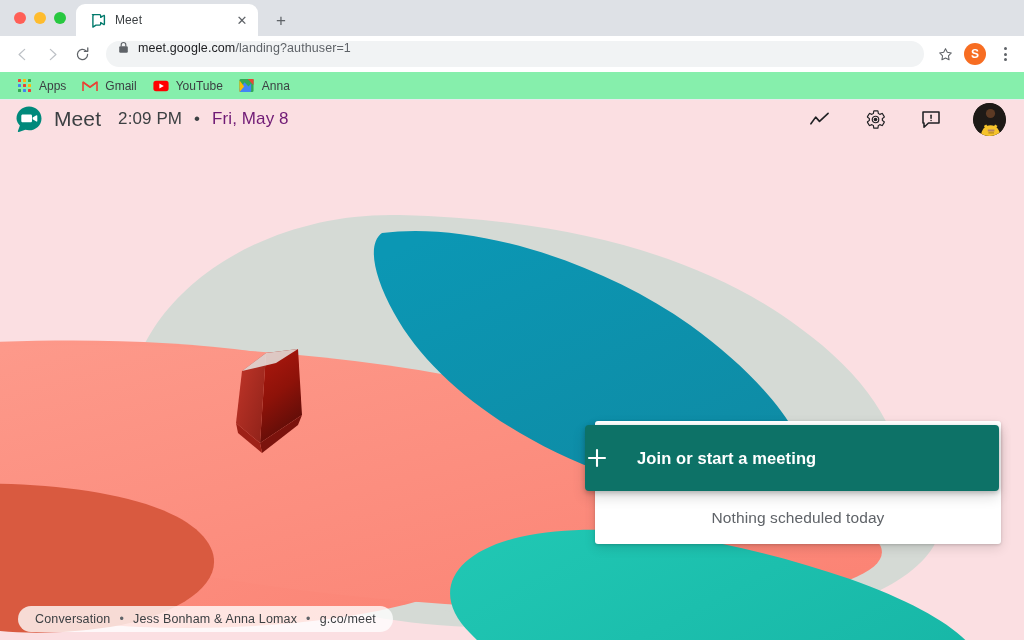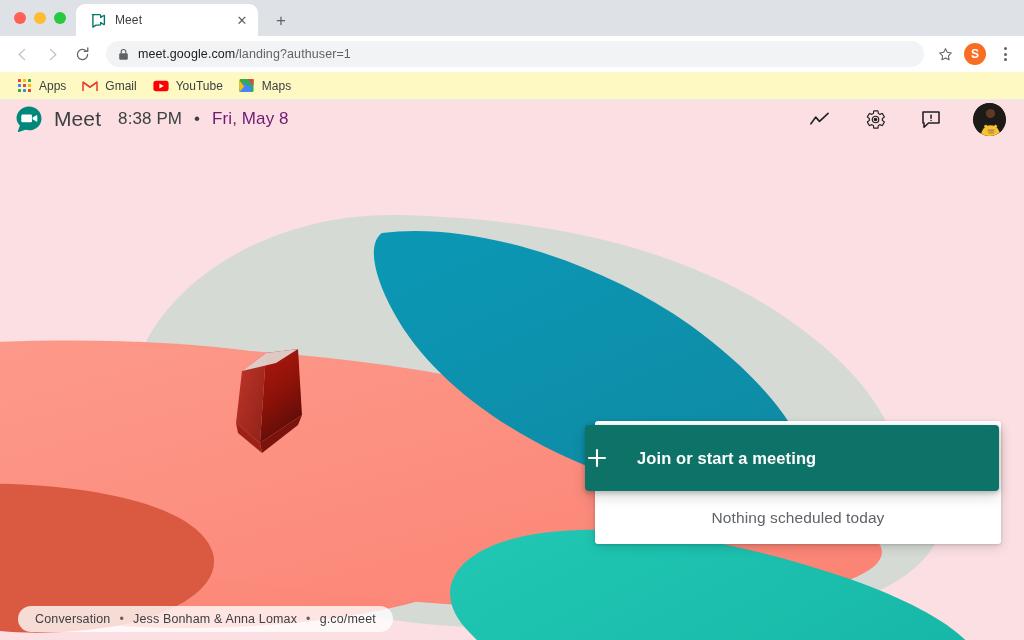--- a/index.html
+++ b/index.html
@@ -112,21 +112,21 @@
   }
   .nav-btn.disabled { color: #bdc1c6; }
 
   .omnibox {
     flex: 1;
     height: 26px;
     margin: 0 6px 0 8px;
     background: #f1f3f4;
     border-radius: 13px;
     display: flex;
-    align-items: center;
+    align-items: flex-start;
     padding: 0 12px;
     gap: 9px;
   }
   .lock-icon { width: 11px; height: 13px; flex: 0 0 11px; display:flex; align-items:center;}
   .url-text {
     font-size: 12.5px;
     color: #202124;
     white-space: nowrap;
     letter-spacing: .1px;
   }
@@ -155,21 +155,21 @@
     flex: 0 0 22px;
   }
   .menu-dot { width: 3px; height: 3px; border-radius: 50%; background: #5f6368; }
 
   .bookmarks {
     height: 28px;
     display: flex;
     align-items: center;
     gap: 0px;
     padding: 0 8px;
-    background: #fef9c3;
+    background: #86efac;
     border-bottom: 1px solid #e8eaed;
   }
   .bm {
     display: flex;
     align-items: center;
     gap: 7px;
     padding: 3px 8px;
     border-radius: 4px;
     font-size: 12px;
     color: #3c4043;
@@ -441,21 +441,21 @@
 
       <div class="bm">
         <span class="bm-ico">
           <svg width="15" height="15" viewBox="0 0 16 16">
             <rect x="0.5" y="1" width="15" height="14" rx="1.5" fill="#34a853"></rect>
             <path d="M0.5 11.5L6 4.5l4 4.5 3-3.2V13.5a1.5 1.5 0 0 1-1.5 1.5H2a1.5 1.5 0 0 1-1.5-1.5z" fill="#4285f4"></path>
             <path d="M0.5 2.5L5.5 9 0.5 15z" fill="#fbbc04"></path>
             <path d="M9.3 1h6.2v6.5z" fill="#ea4335"></path>
           </svg>
         </span>
-        <span>Maps</span>
+        <span>Anna</span>
       </div>
     </div>
   </div>
 
   <div class="page">
 
     <svg class="art" width="1024" height="547" viewBox="0 0 1024 547" preserveAspectRatio="none">
       <defs>
         <linearGradient id="redBlockFace" x1="0" y1="0" x2="0.35" y2="1">
           <stop offset="0%" stop-color="#b0190f"></stop>
@@ -520,21 +520,21 @@
 
     <div class="meet-header">
       <span class="meet-logo">
         <svg width="30" height="30" viewBox="0 0 30 30">
           <path d="M15 2.5c6.9 0 12.5 5.3 12.5 11.9S21.9 26.3 15 26.3c-1.3 0-2.5-.2-3.7-.5l-6.4 2.2c-.6.2-1.2-.4-1-1l2-5.4C4 19.4 2.5 16.9 2.5 14.4 2.5 7.8 8.1 2.5 15 2.5z" fill="#00897b"></path>
           <path d="M8.6 10.6h8.1c.7 0 1.3.6 1.3 1.3v5.1c0 .7-.6 1.3-1.3 1.3H8.6c-.7 0-1.3-.6-1.3-1.3v-5.1c0-.7.6-1.3 1.3-1.3z" fill="#ffffff"></path>
           <path d="M18.6 13.6l3.8-2.3c.4-.2.9.1.9.5v5.3c0 .5-.5.8-.9.5l-3.8-2.3z" fill="#ffffff"></path>
         </svg>
       </span>
       <span class="meet-brand">Meet</span>
-      <span class="meet-time">8:38 PM</span>
+      <span class="meet-time">2:09 PM</span>
       <span class="meet-sep">•</span>
       <span class="meet-date">Fri, May 8</span>
 
       <span class="header-spacer"></span>
 
       <div class="hdr-btn">
         <svg width="21" height="21" viewBox="0 0 22 22">
           <path d="M2 15.5 L7 8.5 L11 13 L20 4.5" fill="none" stroke="#202124" stroke-width="1.7" stroke-linecap="round" stroke-linejoin="round"></path>
         </svg>
       </div>

